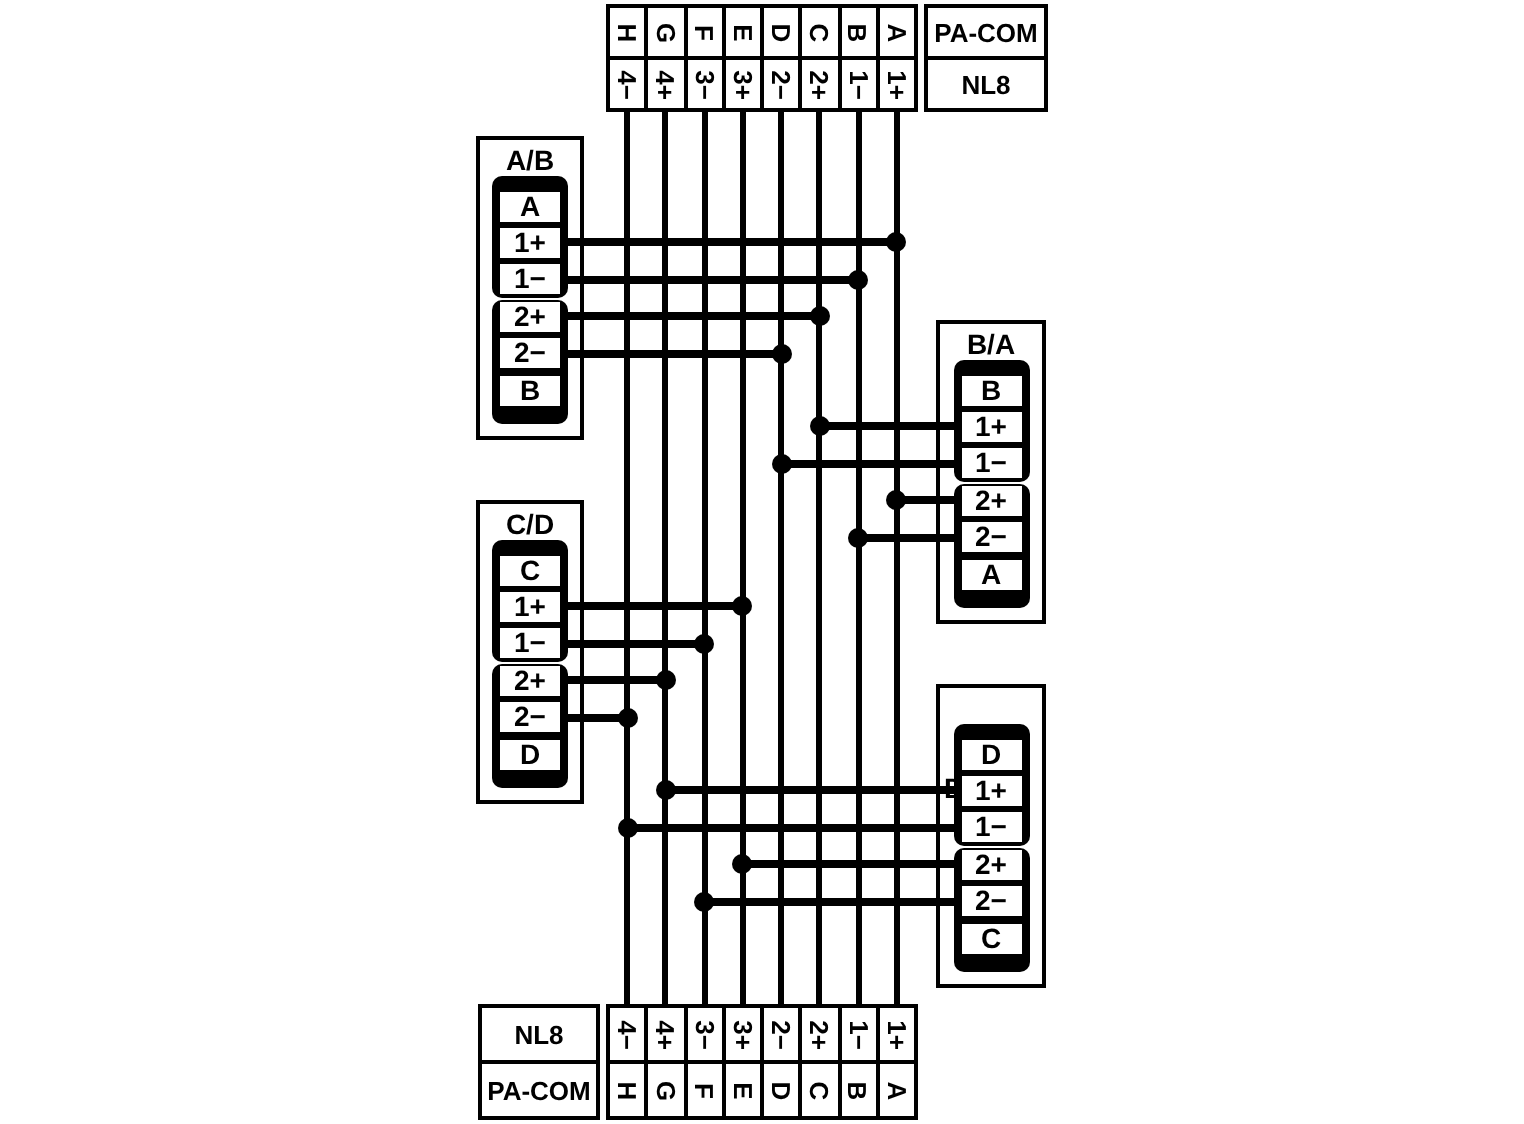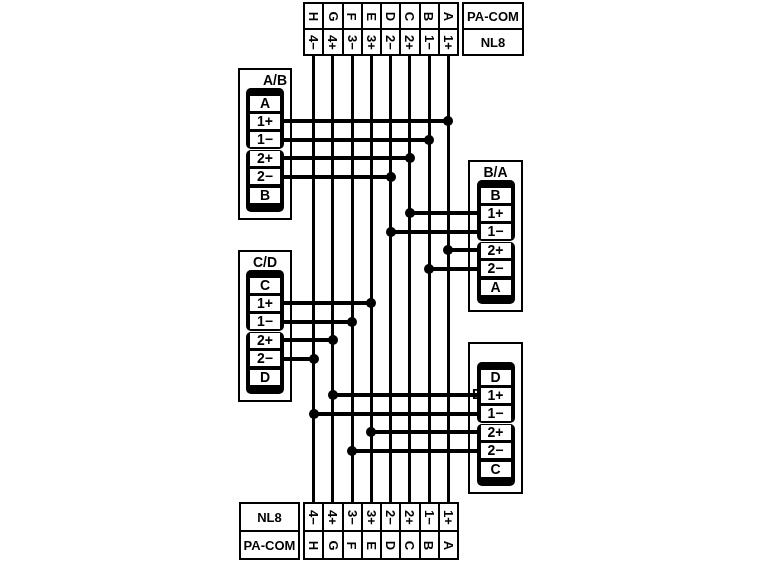--- a/index.html
+++ b/index.html
@@ -140,21 +140,21 @@
 
 <div class="vline" style="left: 312.125px; top: 56px; height: 446px;"></div>
     <div class="vline" style="left: 331.375px; top: 56px; height: 446px;"></div>
     <div class="vline" style="left: 350.625px; top: 56px; height: 446px;"></div>
     <div class="vline" style="left: 369.875px; top: 56px; height: 446px;"></div>
     <div class="vline" style="left: 389.125px; top: 56px; height: 446px;"></div>
     <div class="vline" style="left: 408.375px; top: 56px; height: 446px;"></div>
     <div class="vline" style="left: 427.625px; top: 56px; height: 446px;"></div>
     <div class="vline" style="left: 446.875px; top: 56px; height: 446px;"></div>
     <div class="conn" style="left: 238px; top: 68px; width: 54px; height: 152px;"></div>
-    <div class="ctitle" style="left: 238px; top: 73px; width: 74px;">A/B</div>
+    <div class="ctitle" style="left: 238px; top: 73px; width: 54px;">A/B</div>
     <div class="group" style="left: 246px; top: 88px; width: 38px; height: 61px;"></div>
     <div class="group" style="left: 246px; top: 149.5px; width: 38px; height: 62px;"></div>
     <div class="tcell" style="left: 250px; top: 95.5px;">A</div>
     <div class="tcell" style="left: 250px; top: 113.9px;">1+</div>
     <div class="tcell" style="left: 250px; top: 132.3px;">1−</div>
     <div class="tcell" style="left: 250px; top: 150.7px;">2+</div>
     <div class="tcell" style="left: 250px; top: 169.1px;">2−</div>
     <div class="tcell" style="left: 250px; top: 187.5px;">B</div>
     <div class="conn" style="left: 468px; top: 160px; width: 55px; height: 152px;"></div>
     <div class="ctitle" style="left: 468px; top: 165px; width: 55px;">B/A</div>

